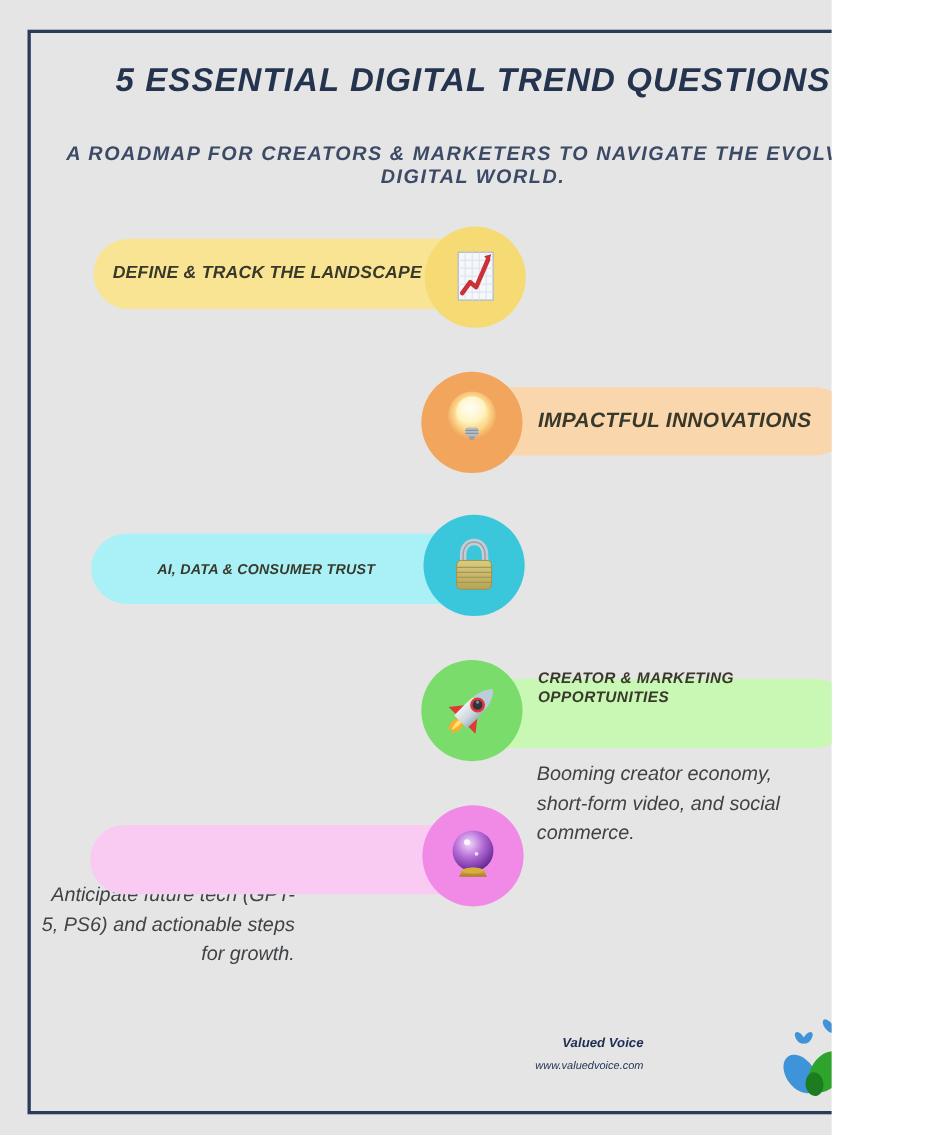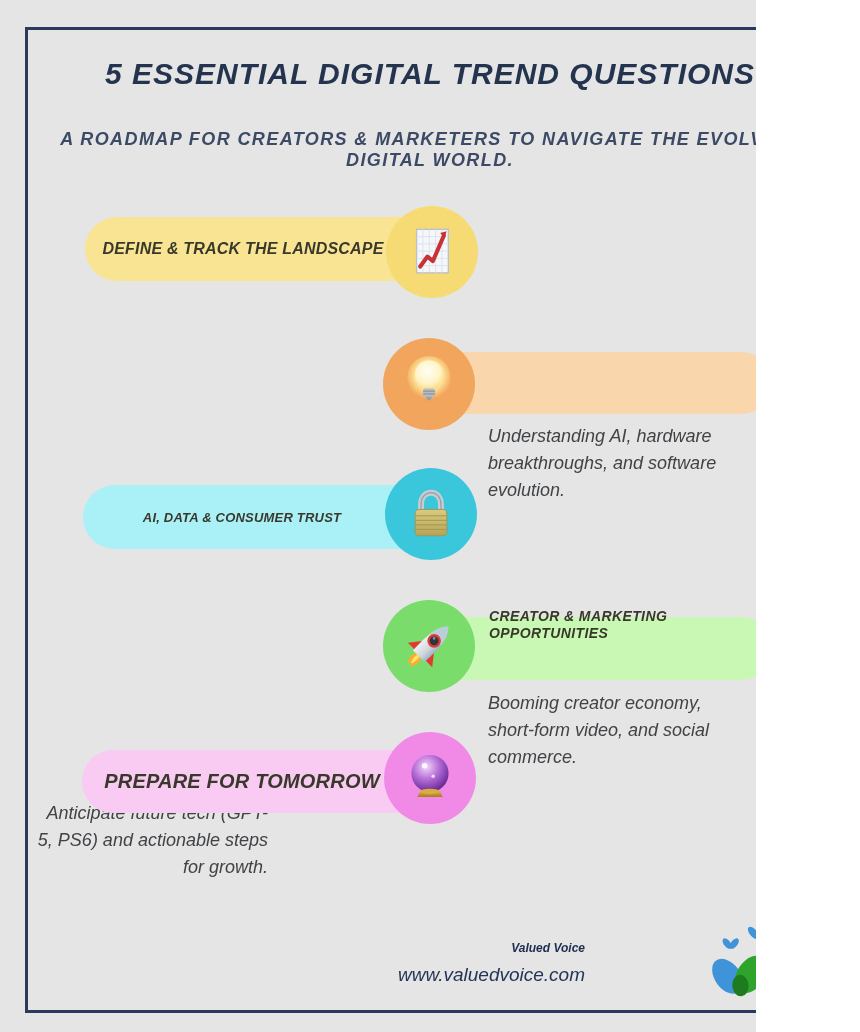--- a/index.html
+++ b/index.html
@@ -48,21 +48,21 @@
   .l4 { left:489px; top:593px; width:300px; height:63px; font-size:14px; line-height:16.5px; letter-spacing:0.4px; }
   .d4 { left:488px; top:690px; width:310px; }
 
   .p5 { left:82px;  top:750px; width:353px; height:63px; border-radius:31px; }
   .c5 { left:384px; top:732px; }
   .l5 { left:82px;  top:750px; width:320px; height:63px; font-size:20px; letter-spacing:0.2px; }
   .d5 { right:488px; top:772px; width:340px;margin-top:28px; }
 
   .footer-brand { position:absolute; right:171px; top:941px; font-size:12px; font-weight:800;
                   color:#1f2c50; text-align:right; }
-  .footer-site  { position:absolute; right:171px; top:964px; font-size:19px; font-weight:400;
+  .footer-site  { position:absolute; right:171px; top:964px; font-size:10px; font-weight:400;
                   color:#243556; text-align:right; }
   .footer-logo  { position:absolute; left:702px; top:920px; width:82px; height:84px; }
   .footer-logo svg { width:100%; height:100%; display:block; }
 </style>
 </head>
 <body>
 
 <div class="canvas">
   <div class="frame"></div>
 
@@ -106,23 +106,21 @@
         </radialGradient>
       </defs>
       <circle cx="32" cy="25" r="24" fill="url(#glow)"></circle>
       <path d="M32 6 C22.5 6 16.5 13 16.5 21.5 C16.5 28.5 20.5 32.5 23.5 37 L40.5 37 C43.5 32.5 47.5 28.5 47.5 21.5 C47.5 13 41.5 6 32 6 Z" fill="url(#bulb)"></path>
       <rect x="25.5" y="37" width="13" height="9" rx="2" fill="#b6bcc3"></rect>
       <line x1="25.5" y1="40" x2="38.5" y2="40" stroke="#8e949c" stroke-width="1.3"></line>
       <line x1="25.5" y1="43" x2="38.5" y2="43" stroke="#8e949c" stroke-width="1.3"></line>
       <path d="M28.5 46 L35.5 46 L33.5 50 L30.5 50 Z" fill="#9aa0a8"></path>
     </svg>
   </div>
-  <div class="desc desc-l d2">Understanding AI, hardware
-breakthroughs, and software
-evolution.</div>
+  <div class="pill-label l2">IMPACTFUL INNOVATIONS</div>
 
   <div class="pill pill-round-64 p3" style="background: rgb(169, 241, 247);"></div>
   <div class="circle c3" style="background: rgb(58, 199, 220);">
     <svg viewBox="0 0 64 64">
       <defs>
         <linearGradient id="lockbody" x1="0" y1="0" x2="0" y2="1">
           <stop offset="0%" stop-color="#d9cc80"></stop>
             <stop offset="100%" stop-color="#b5a456"></stop>
         </linearGradient>
       </defs>
@@ -182,21 +180,20 @@
             <stop offset="100%" stop-color="#a87c20"></stop>
         </linearGradient>
       </defs>
       <circle cx="32" cy="27" r="20.5" fill="url(#ball)"></circle>
       <circle cx="26" cy="18.5" r="3" fill="#ffffff" opacity="0.9"></circle>
       <circle cx="35.5" cy="30" r="1.9" fill="#ffffff" opacity="0.75"></circle>
       <path d="M32 44 C37 44 41 45.5 43.5 47.5 L46 53 L18 53 L20.5 47.5 C23 45.5 27 44 32 44 Z" fill="url(#base)"></path>
       <ellipse cx="32" cy="46.8" rx="11" ry="3" fill="#d9ae3f"></ellipse>
     </svg>
   </div>
-  <div class="pill-label pl-center l5">PREPARE FOR TOMORROW</div>
   <div class="desc desc-r d5">Anticipate future tech (GPT-
 5, PS6) and actionable steps
 for growth.</div>
 
   <div class="footer-brand">Valued Voice</div>
   <div class="footer-site">www.valuedvoice.com</div>
   <div class="footer-logo">
     <svg viewBox="0 0 80 80">
       <ellipse cx="25" cy="54" rx="12.5" ry="19" fill="#3f93d8" transform="rotate(-36 25 54)"></ellipse>
       <ellipse cx="48" cy="52" rx="13.5" ry="20" fill="#2fa42c" transform="rotate(34 48 52)"></ellipse>

